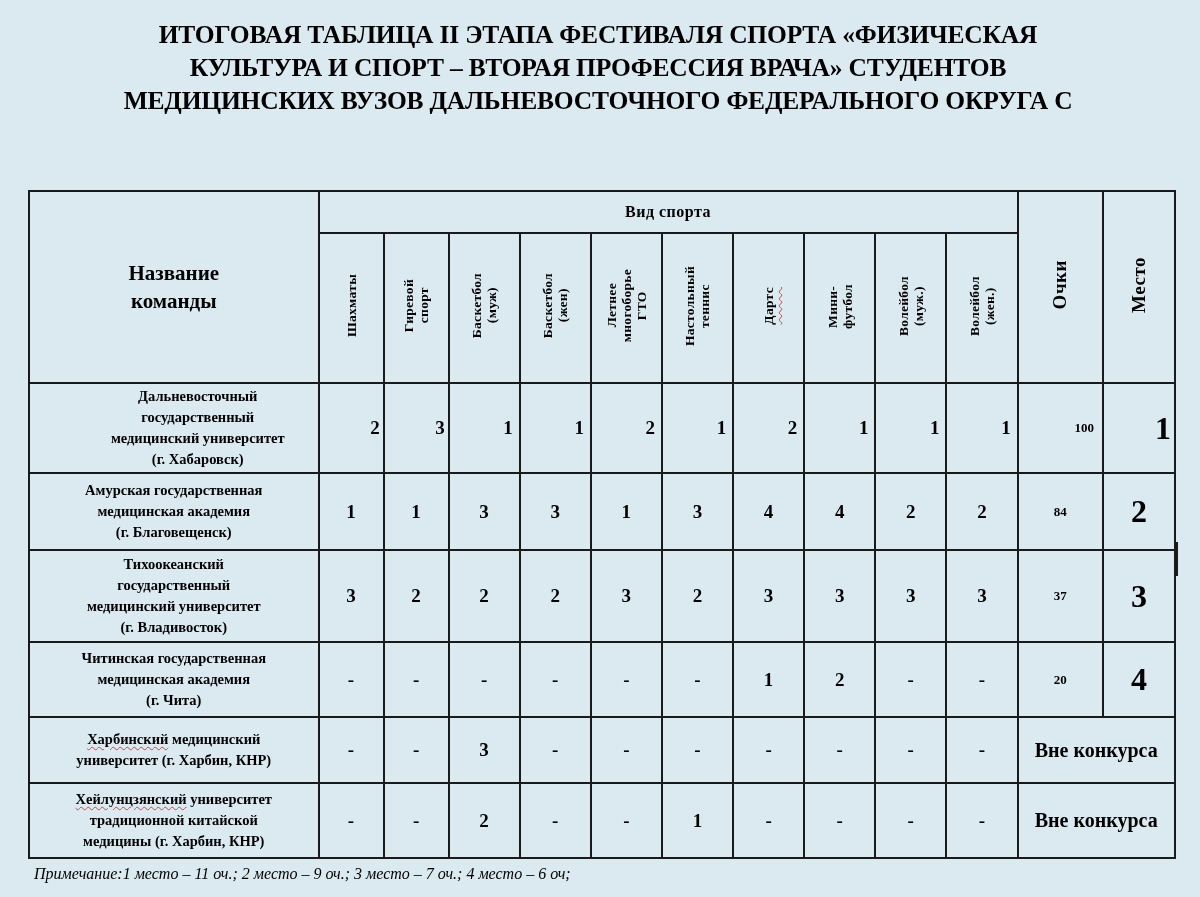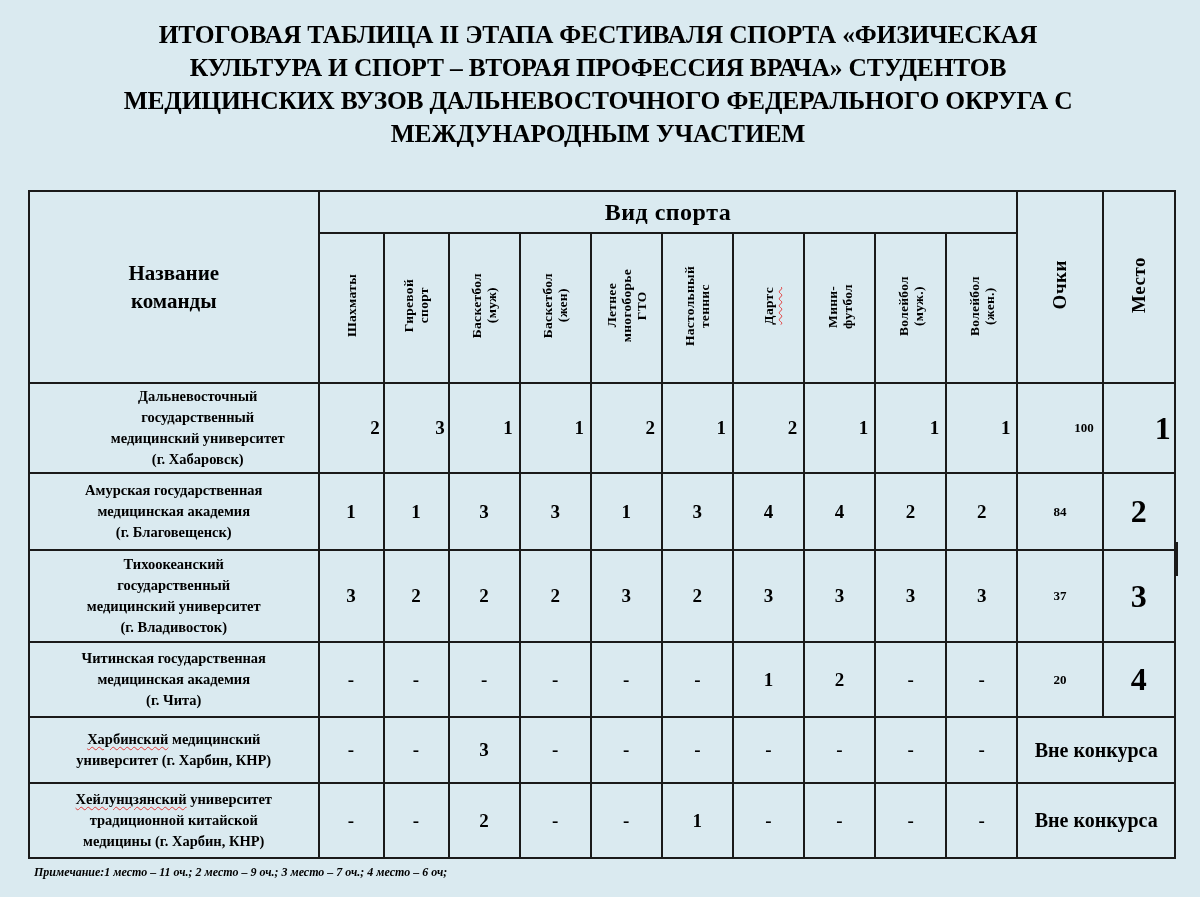--- a/index.html
+++ b/index.html
@@ -57,21 +57,21 @@
     padding: 0;
     text-align: center;
     vertical-align: middle;
     font-family: "Liberation Serif", "DejaVu Serif", serif;
   }
 
   
   .h-vid {
     height: 40px;
     font-weight: bold;
-    font-size: 24px;
+    font-size: 16px;
     letter-spacing: 0.5px;
   }
   .h-team {
     font-weight: bold;
     font-size: 21px;
     line-height: 28px;
     padding: 0 8px;
     margin-top: 34px;
   }
   .vert {
@@ -133,22 +133,22 @@
   tr.r4 td { height: 64px; }
   tr.r5 td { height: 73px; margin-top: 16px; }
 
   
   .footnote {
     position: absolute;
     left: 34px;
     top: 865px;
     font-family: "Liberation Serif", "DejaVu Serif", serif;
     font-style: italic;
-    font-weight: bold;
-    font-size: 12px;
+    font-weight: normal;
+    font-size: 16px;
     white-space: nowrap;
   }
 
   
   .caret-artifact {
     position: absolute;
     left: 1174px;
     top: 542px;
     width: 4px;
     height: 34px;
@@ -157,21 +157,20 @@
 </style>
 </head>
 <body>
 
 <div id="page">
 
   <div class="title-block">
     <div class="title-line">ИТОГОВАЯ ТАБЛИЦА II ЭТАПА ФЕСТИВАЛЯ СПОРТА «ФИЗИЧЕСКАЯ</div>
     <div class="title-line">КУЛЬТУРА И СПОРТ – ВТОРАЯ ПРОФЕССИЯ ВРАЧА» СТУДЕНТОВ</div>
     <div class="title-line">МЕДИЦИНСКИХ ВУЗОВ ДАЛЬНЕВОСТОЧНОГО ФЕДЕРАЛЬНОГО ОКРУГА С</div>
-    <div class="title-line">МЕЖДУНАРОДНЫМ УЧАСТИЕМ</div>
   </div>
 
   <div class="table-wrap">
     <table class="results">
       <colgroup>
         <col style="width:285px">
         <col style="width:64px">
           <col style="width:64px">
           <col style="width:70px">
           <col style="width:70px">

